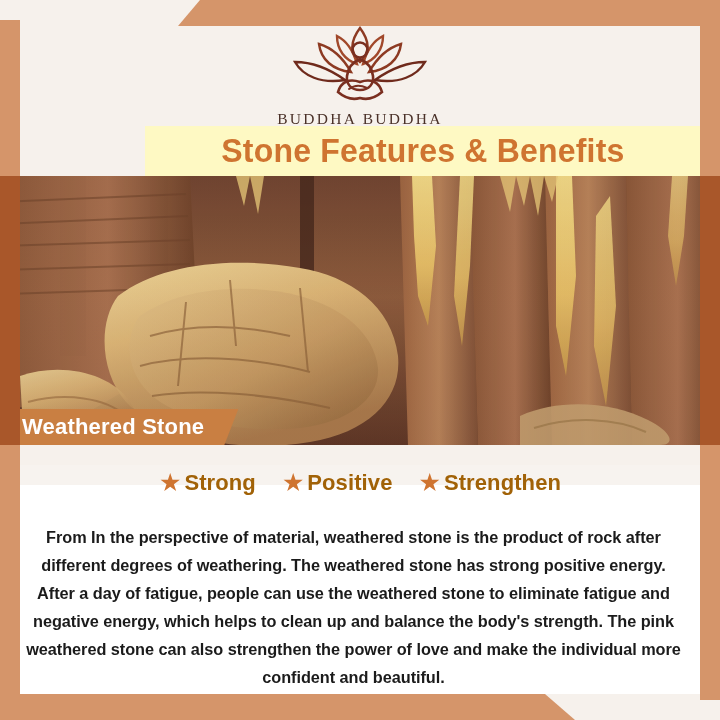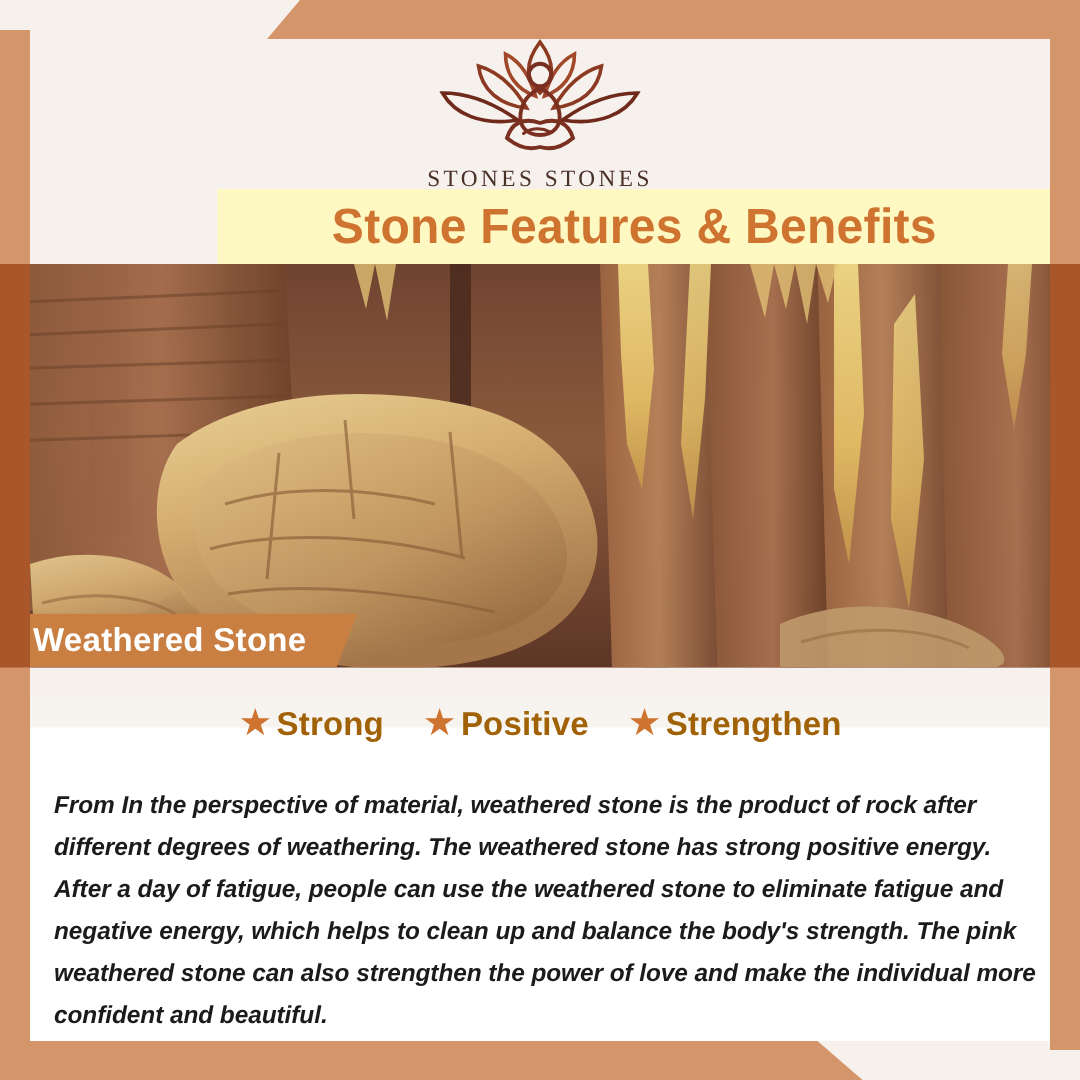--- a/index.html
+++ b/index.html
@@ -209,29 +209,28 @@
   .feature-label {
     color: #a16207;
     font-size: 22px;
     font-weight: bold;
     letter-spacing: 0.1px;
   }
 
   .paragraph {
     position: absolute;
     top: 42px;
-    left: 16px;
+    left: 1px;
     width: 665px;
     font-size: 16.3px;
     font-weight: bold;
     line-height: 1.72;
     color: #1b1b1b;
-    text-align: left;
+    text-align: center;
     letter-spacing: -0.05px;
-    font-style: italic;
   }
 </style>
 </head>
 <body>
 
 <div id="page">
 
   <div class="header">
     <div class="logo-wrap">
       <span class="logo-mark">
@@ -254,21 +253,21 @@
 
             <circle cx="85" cy="28" r="7.5" stroke="#7a2f20" stroke-width="2.6"></circle>
 
             <path d="M85 37 C78 40, 73 46, 72 54 C71 62, 76 68, 85 68 C94 68, 99 62, 98 54 C97 46, 92 40, 85 37 Z" stroke="#7a2f20" stroke-width="2.6"></path>
 
             <path d="M63 70 C66 60, 74 56, 85 60 C96 56, 104 60, 107 70 C100 76, 92 78, 85 76 C78 78, 70 76, 63 70 Z" stroke="#7a2f20" stroke-width="2.6"></path>
             <path d="M74 67 C79 63, 86 63, 92 66" stroke="#7a2f20" stroke-width="2"></path>
           </g>
         </svg>
       </span>
-      <span class="logo-text">STONES STONES</span>
+      <span class="logo-text">BUDDHA BUDDHA</span>
     </div>
   </div>
 
   <div class="photo">
     <svg width="720" height="269" viewBox="0 0 720 269" xmlns="http://www.w3.org/2000/svg">
       <defs>
         <linearGradient id="bgRock" x1="0" y1="0" x2="0" y2="1">
           <stop offset="0%" stop-color="#6f4430"></stop>
           <stop offset="45%" stop-color="#8b5a3c"></stop>
           <stop offset="100%" stop-color="#5d3626"></stop>

